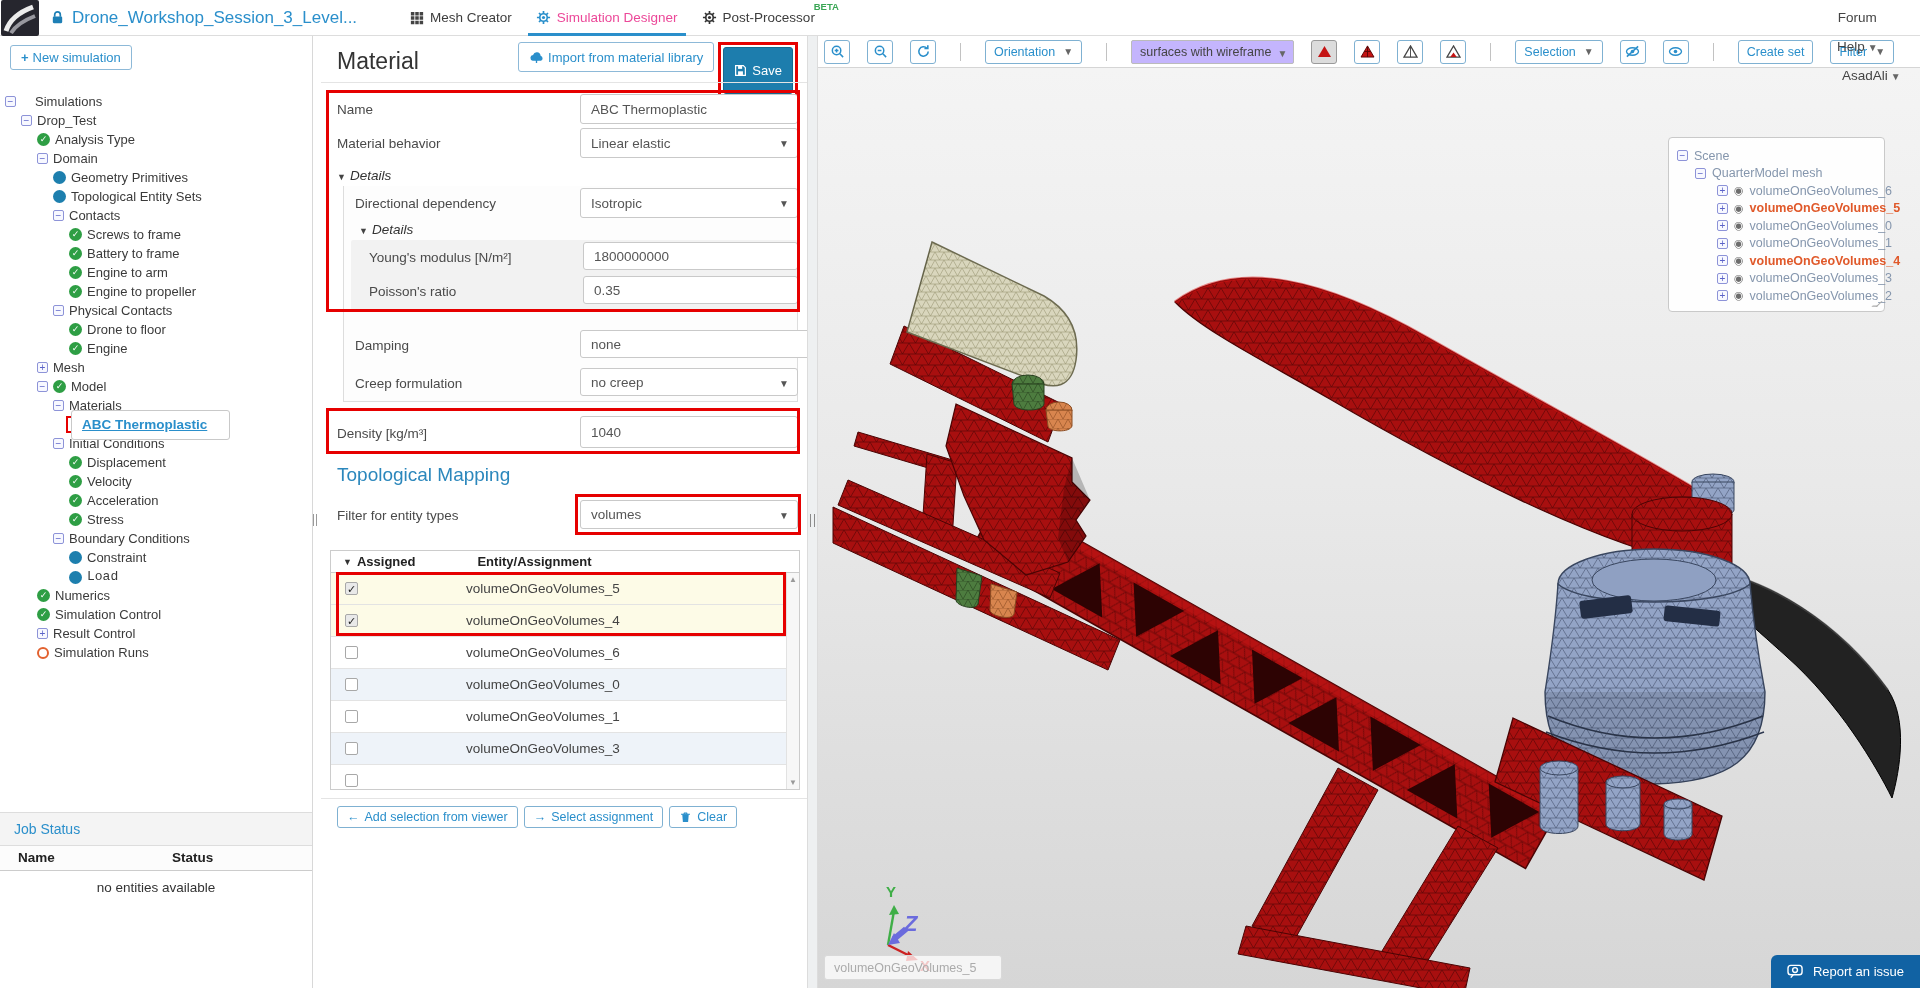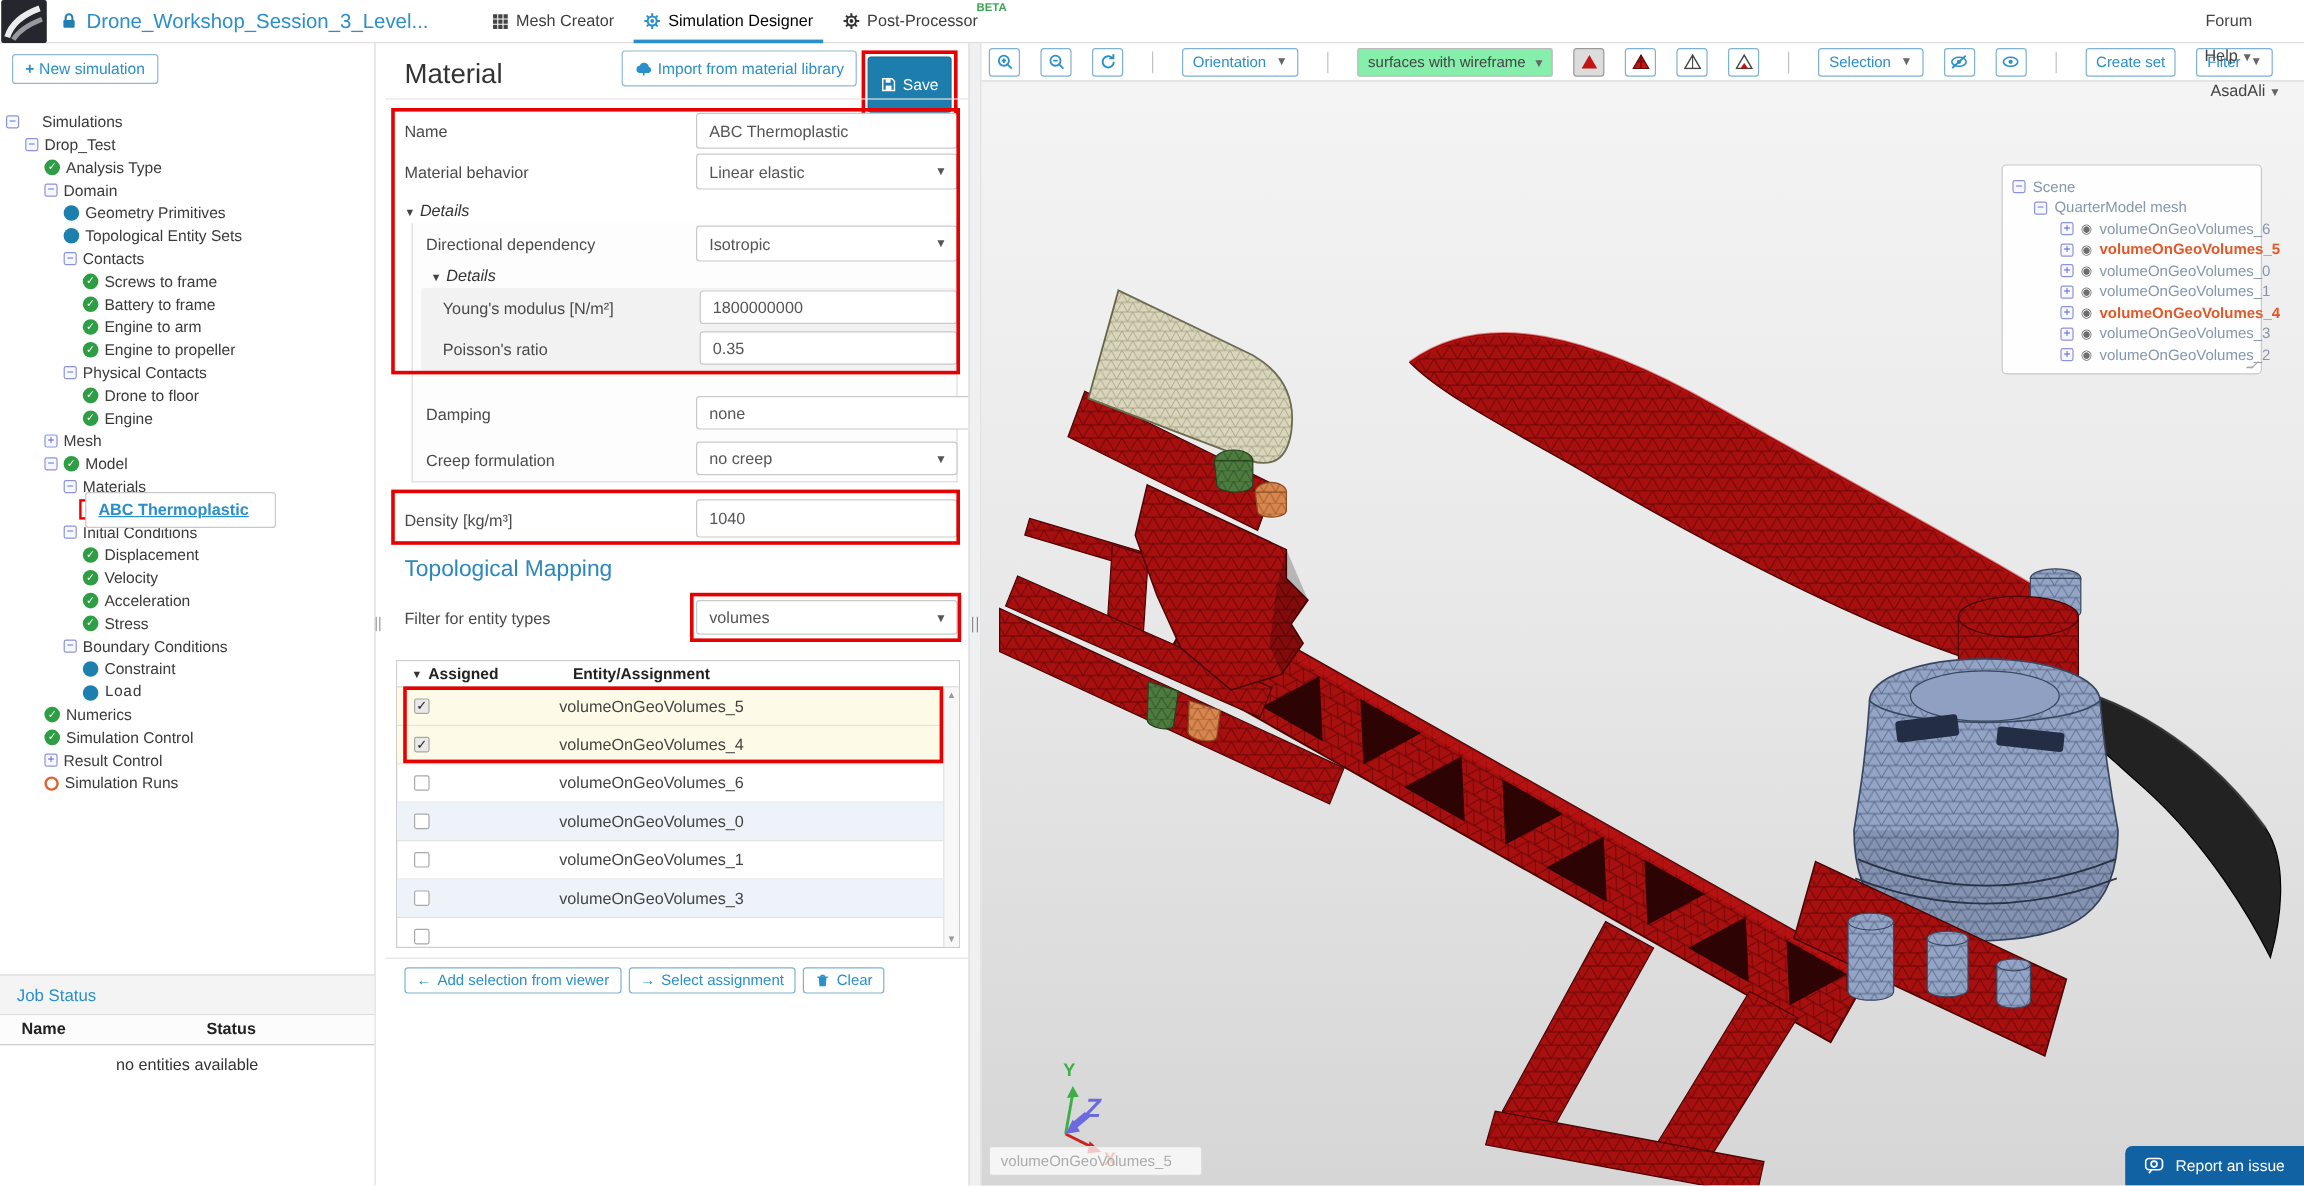--- a/index.html
+++ b/index.html
@@ -103,21 +103,21 @@
   
   .viewer { position:absolute; left:818px; top:36px; right:0; bottom:0; }
   .vtoolbar { position:absolute; left:0; right:0; top:0; height:32px; background:#fff;
     border-bottom:1px solid #d5d5d5; display:flex; align-items:center; padding-left:6px; gap:17px; z-index:10; }
   .vbtn { min-width:26px; height:24px; border:1px solid #7fb1d2; border-radius:3px; background:#fff;
     color:var(--accent,#2a8fcb); display:inline-flex; align-items:center; justify-content:center;
     font-size:12.5px; padding:0 8px; gap:5px; cursor:pointer; }
   .vbtn.sq { padding:0; width:26px; }
   .vbtn.pressed { background:#dcdcdc; border-color:#9a9a9a; }
   .vsep { width:1px; height:18px; background:#c2c2c2; margin:0 7px; }
-  .vsel { position:relative; height:24px; border:1px solid #bbb; border-radius:2px; background:#86efac;
+  .vsel { position:relative; height:24px; border:1px solid #bbb; border-radius:2px; background:#c4b5fd;
     color:#444; font-size:12.5px; display:flex; align-items:center; padding:0 22px 0 8px; cursor:pointer; }
   .vsel .caret { position:absolute; right:6px; top:7px; }
 
   .viewport { position:absolute; left:0; right:0; top:32px; bottom:0;
     background:linear-gradient(180deg,#f4f4f4 0%,#e9e9e9 45%,#d6d6d6 100%); overflow:hidden; }
 
   .scenepanel { position:absolute; left:850px; top:69px; width:217px; height:175px;
     background:rgba(255,255,255,.93); border:1px solid #c9c9c9; border-radius:4px; padding:9px 8px;
     font-size:12.5px; z-index:12; }
   .srow { display:flex; align-items:center; height:17.5px; color:var(--scene-item,#8596ad); white-space:nowrap; }
@@ -221,21 +221,21 @@
       </svg>
     <span class="ttl">Drone_Workshop_Session_3_Level...</span>
   </div>
   <div class="tabs">
     <div class="tab">
       <svg width="14" height="14" viewBox="0 0 16 16" style="color:#444">
           <use href="#i-grid"></use>
         </svg>
       <span>Mesh Creator</span>
     </div>
-    <div class="tab" style="color:#000000">
+    <div class="tab" style="color:#ec4899">
       <svg width="15" height="15" viewBox="0 0 16 16" style="color:#2a8fcb">
           <use href="#i-gear"></use>
         </svg>
       <span>Simulation Designer</span>
       <div class="underline"></div>
     </div>
     <div class="tab">
       <svg width="15" height="15" viewBox="0 0 16 16" style="color:#333">
           <use href="#i-gear"></use>
         </svg>

